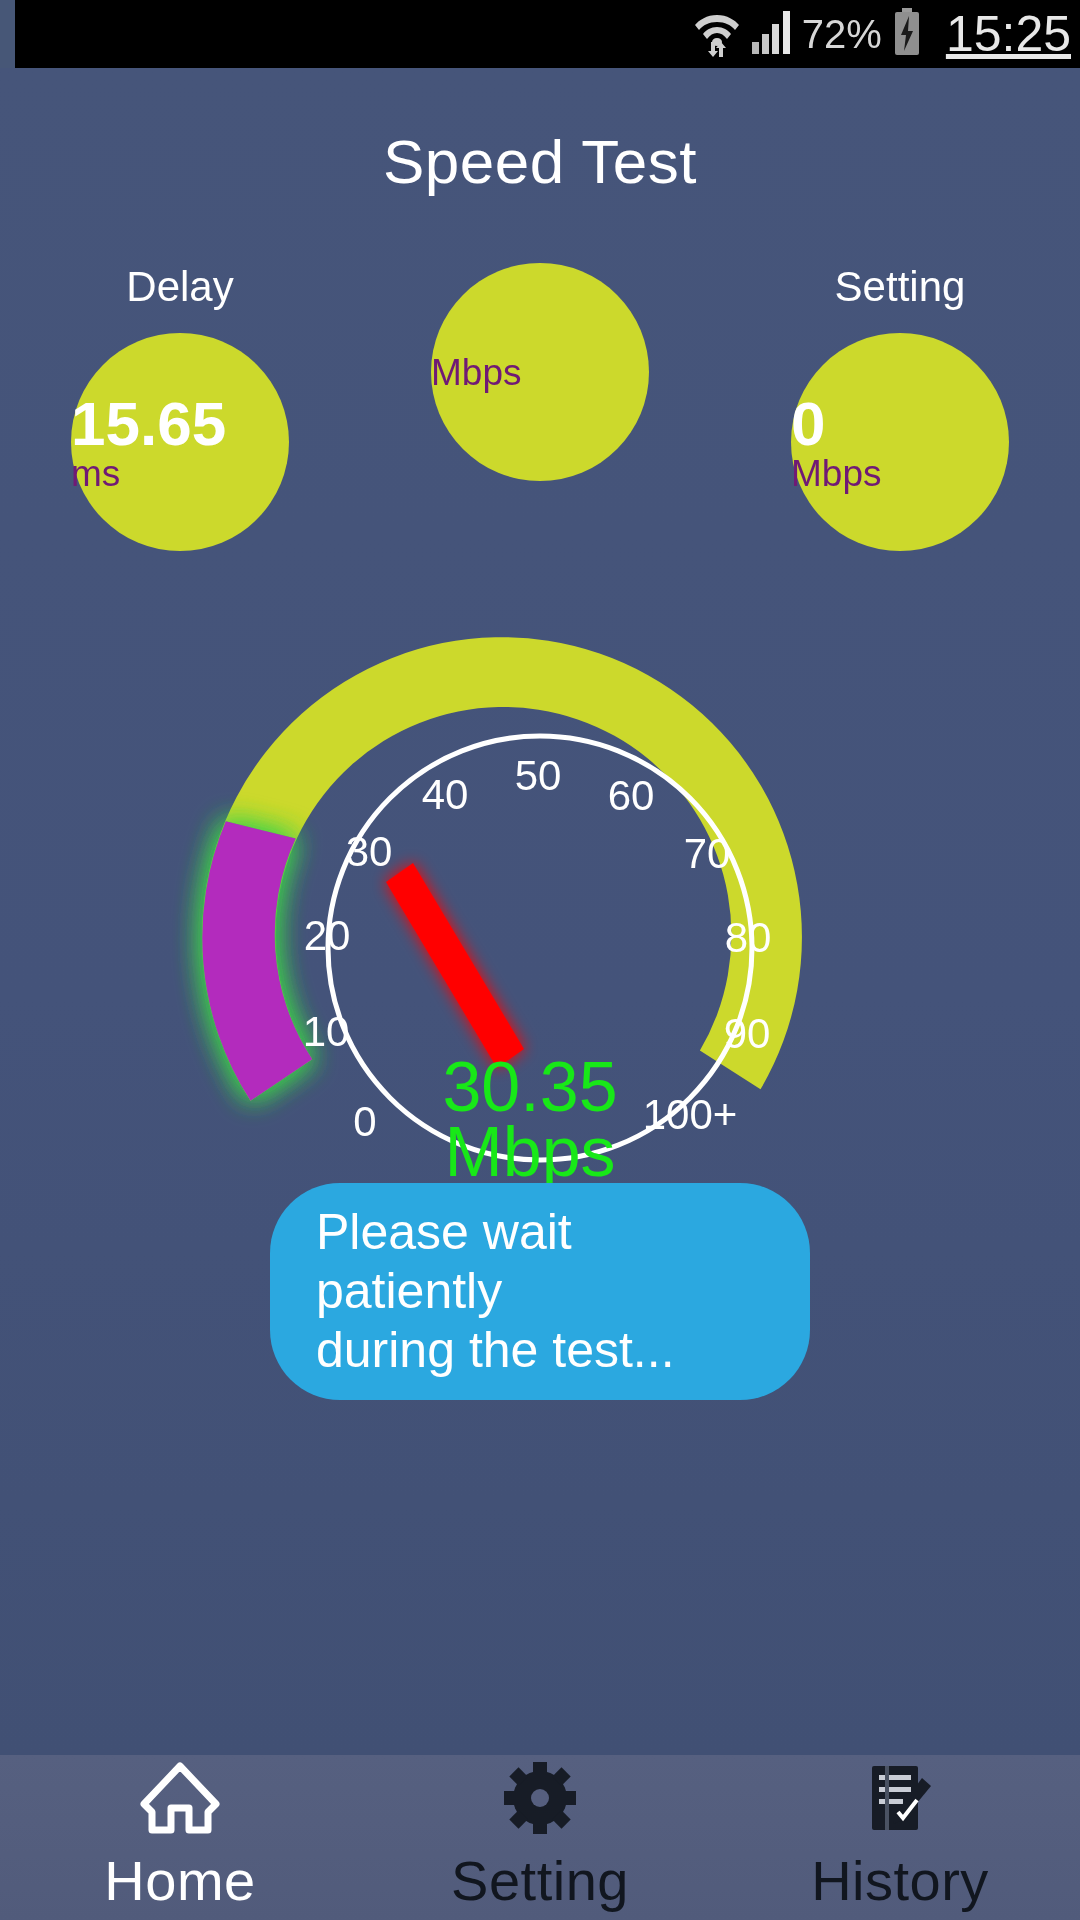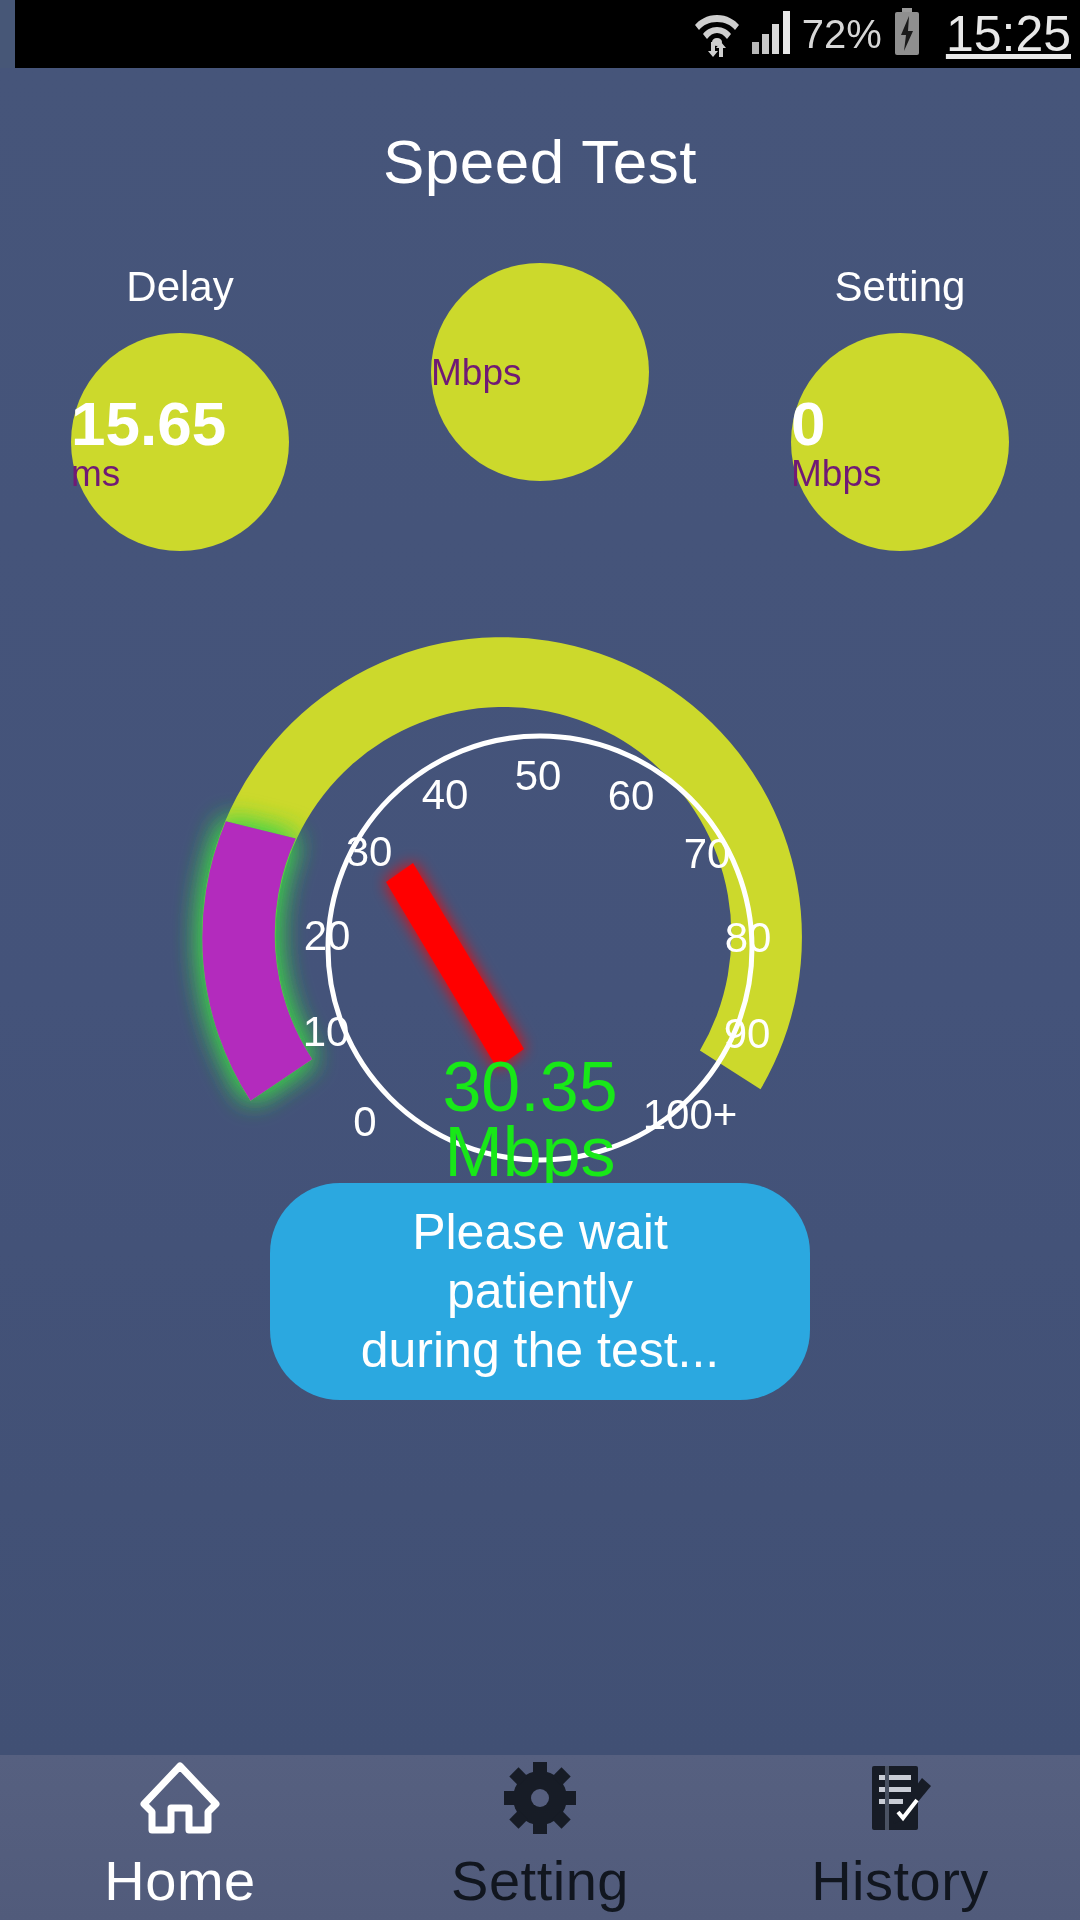--- a/index.html
+++ b/index.html
@@ -62,21 +62,21 @@
   .center-readout{
     fill:#18e818;font-family:"Liberation Sans",sans-serif;font-size:70px;
     text-anchor:middle;
   }
 
   
   .pill{
     position:absolute;top:1115px;left:50%;transform:translateX(-50%);
     background:#2ba8e0;border-radius:70px;
     padding:20px 46px;box-sizing:border-box;
-    min-width:448px;text-align:center;
+    min-width:448px;text-align:left;
   }
   .pill-text{
     color:#ffffff;font-size:50px;line-height:1.18;font-weight:400;
     white-space:pre-line;display:block;
   }
 
   
   .navbar{
     position:absolute;top:1755px;left:0;width:1080px;height:165px;
     background:linear-gradient(180deg,#566080 0%,#515b7b 100%);

